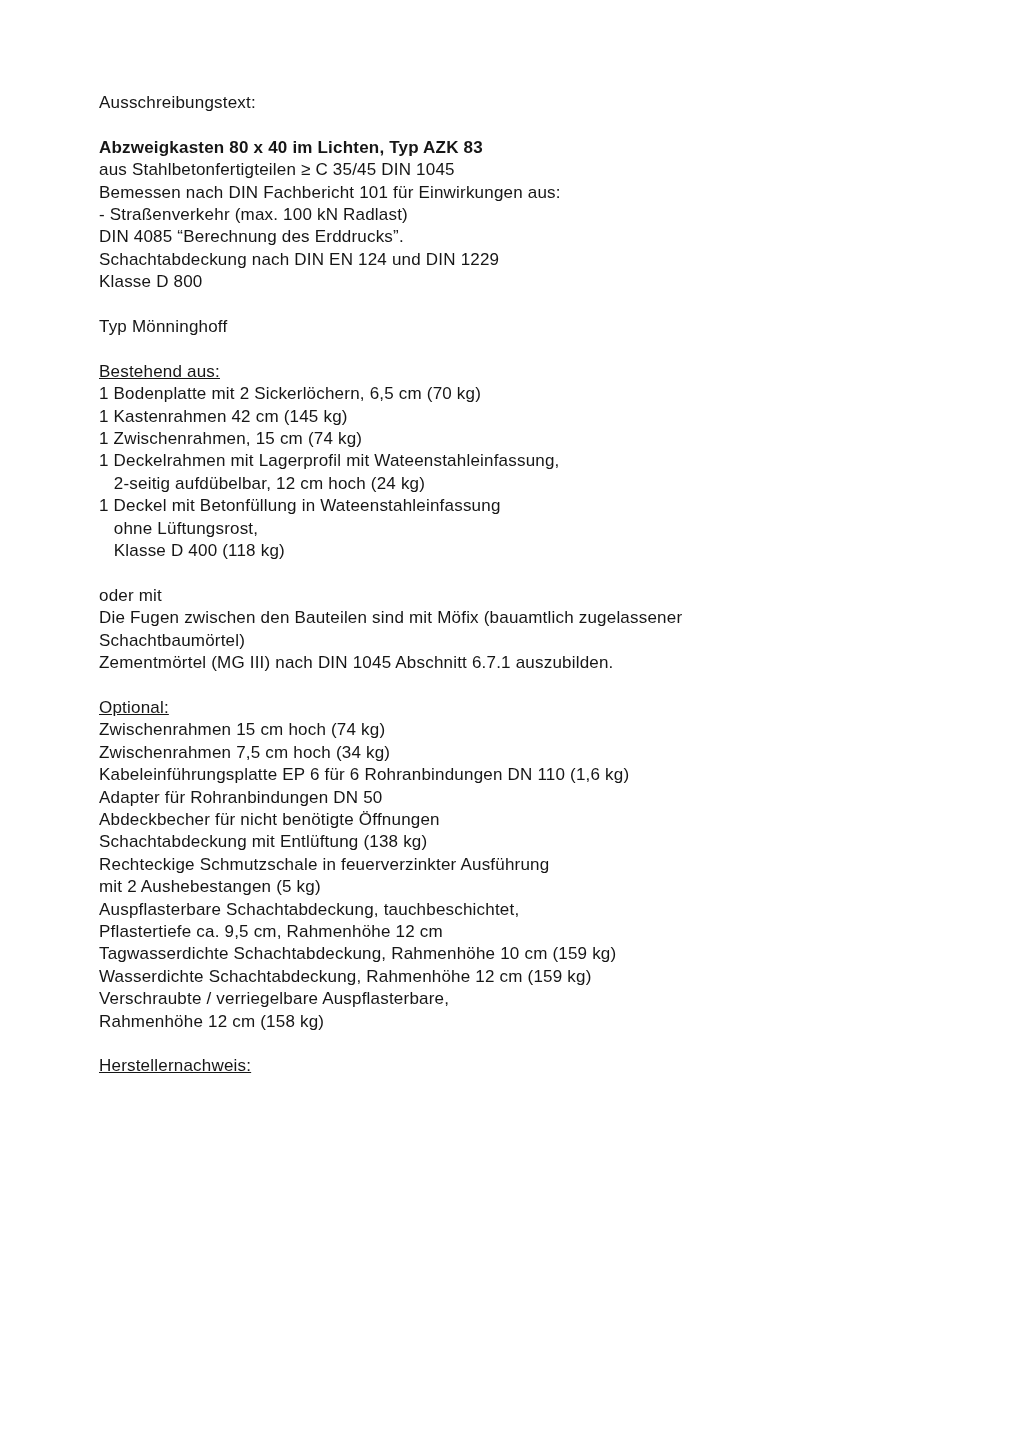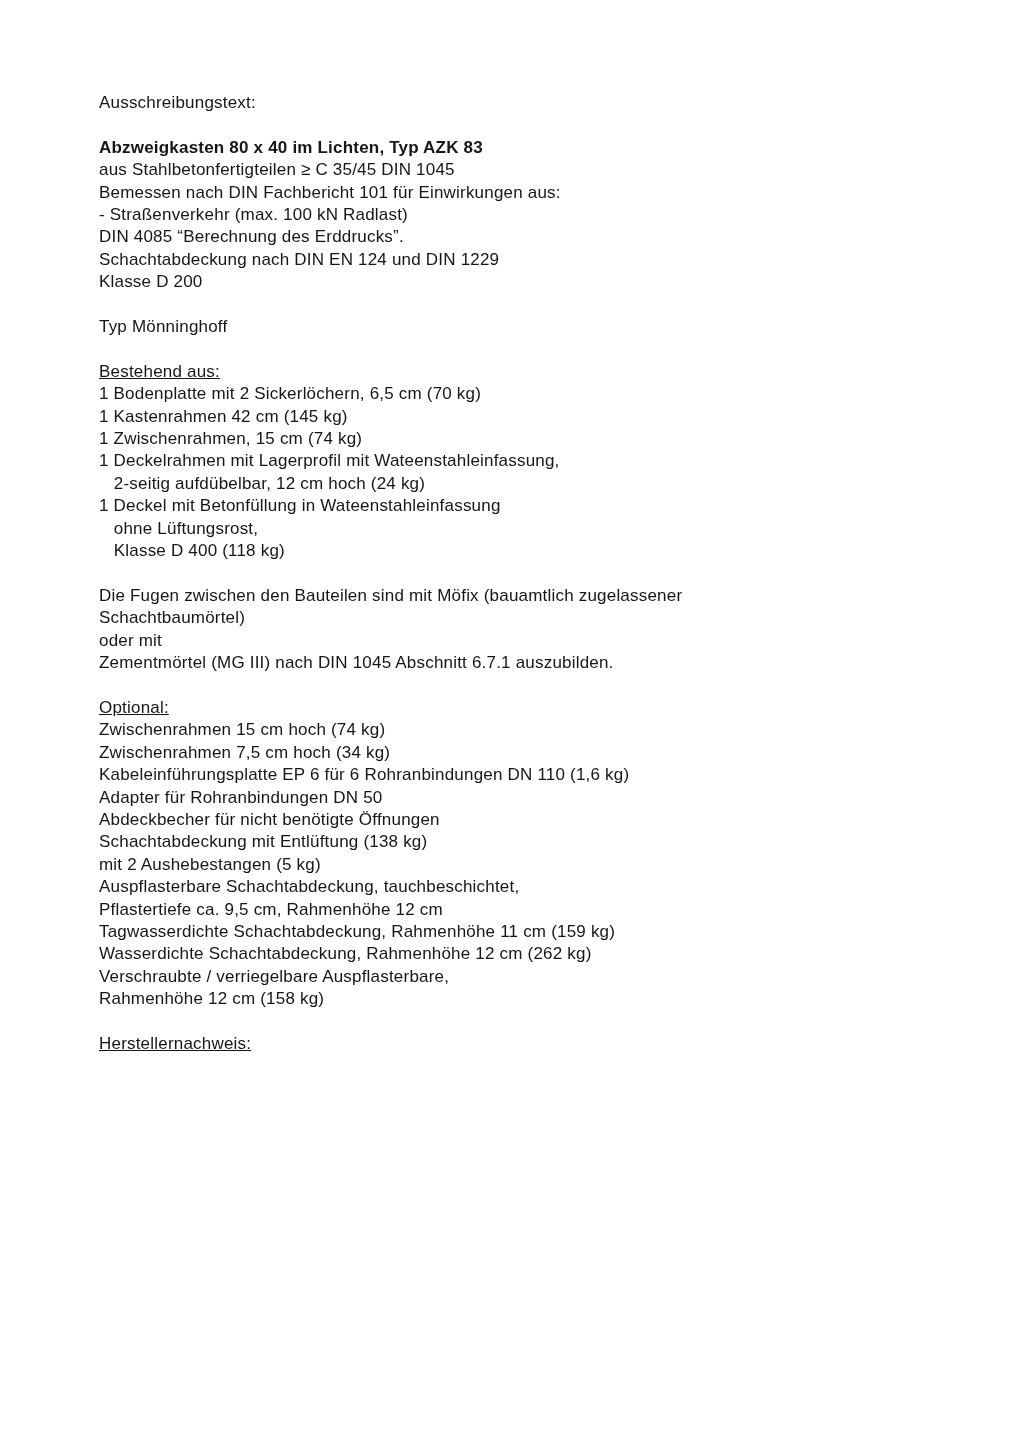--- a/index.html
+++ b/index.html
@@ -38,21 +38,21 @@
     </div>
 
     <div class="block">
       <div class="title">Abzweigkasten 80 x 40 im Lichten, Typ AZK 83</div>
       <div>
           <div class="line">aus Stahlbetonfertigteilen ≥ C 35/45 DIN 1045</div>
           <div class="line">Bemessen nach DIN Fachbericht 101 für Einwirkungen aus:</div>
           <div class="line">- Straßenverkehr (max. 100 kN Radlast)</div>
           <div class="line">DIN 4085 “Berechnung des Erddrucks”.</div>
           <div class="line">Schachtabdeckung nach DIN EN 124 und DIN 1229</div>
-          <div class="line">Klasse D 200</div>
+          <div class="line">Klasse D 800</div>
         </div>
     </div>
 
     <div class="block">
       <div class="line">Typ Mönninghoff</div>
     </div>
 
     <div class="block">
       <div class="heading">Bestehend aus:</div>
       <div>
@@ -62,40 +62,41 @@
           <div class="line">1 Deckelrahmen mit Lagerprofil mit Wateenstahleinfassung,</div>
           <div class="line">   2-seitig aufdübelbar, 12 cm hoch (24 kg)</div>
           <div class="line">1 Deckel mit Betonfüllung in Wateenstahleinfassung</div>
           <div class="line">   ohne Lüftungsrost,</div>
           <div class="line">   Klasse D 400 (118 kg)</div>
         </div>
     </div>
 
     <div class="block">
       <div>
+          <div class="line">oder mit</div>
           <div class="line">Die Fugen zwischen den Bauteilen sind mit Möfix (bauamtlich zugelassener Schachtbaumörtel)</div>
-          <div class="line">oder mit</div>
           <div class="line">Zementmörtel (MG III) nach DIN 1045 Abschnitt 6.7.1 auszubilden.</div>
         </div>
     </div>
 
     <div class="block">
       <div class="heading">Optional:</div>
       <div>
           <div class="line">Zwischenrahmen 15 cm hoch (74 kg)</div>
           <div class="line">Zwischenrahmen 7,5 cm hoch (34 kg)</div>
           <div class="line">Kabeleinführungsplatte EP 6 für 6 Rohranbindungen DN 110 (1,6 kg)</div>
           <div class="line">Adapter für Rohranbindungen DN 50</div>
           <div class="line">Abdeckbecher für nicht benötigte Öffnungen</div>
           <div class="line">Schachtabdeckung mit Entlüftung (138 kg)</div>
+          <div class="line">Rechteckige Schmutzschale in feuerverzinkter Ausführung</div>
           <div class="line">mit 2 Aushebestangen (5 kg)</div>
           <div class="line">Auspflasterbare Schachtabdeckung, tauchbeschichtet,</div>
           <div class="line">Pflastertiefe ca. 9,5 cm, Rahmenhöhe 12 cm</div>
-          <div class="line">Tagwasserdichte Schachtabdeckung, Rahmenhöhe 11 cm (159 kg)</div>
-          <div class="line">Wasserdichte Schachtabdeckung, Rahmenhöhe 12 cm (262 kg)</div>
+          <div class="line">Tagwasserdichte Schachtabdeckung, Rahmenhöhe 10 cm (159 kg)</div>
+          <div class="line">Wasserdichte Schachtabdeckung, Rahmenhöhe 12 cm (159 kg)</div>
           <div class="line">Verschraubte / verriegelbare Auspflasterbare,</div>
           <div class="line">Rahmenhöhe 12 cm (158 kg)</div>
         </div>
     </div>
 
     <div class="block">
       <div class="heading">Herstellernachweis:</div>
     </div>
 
   </div>

